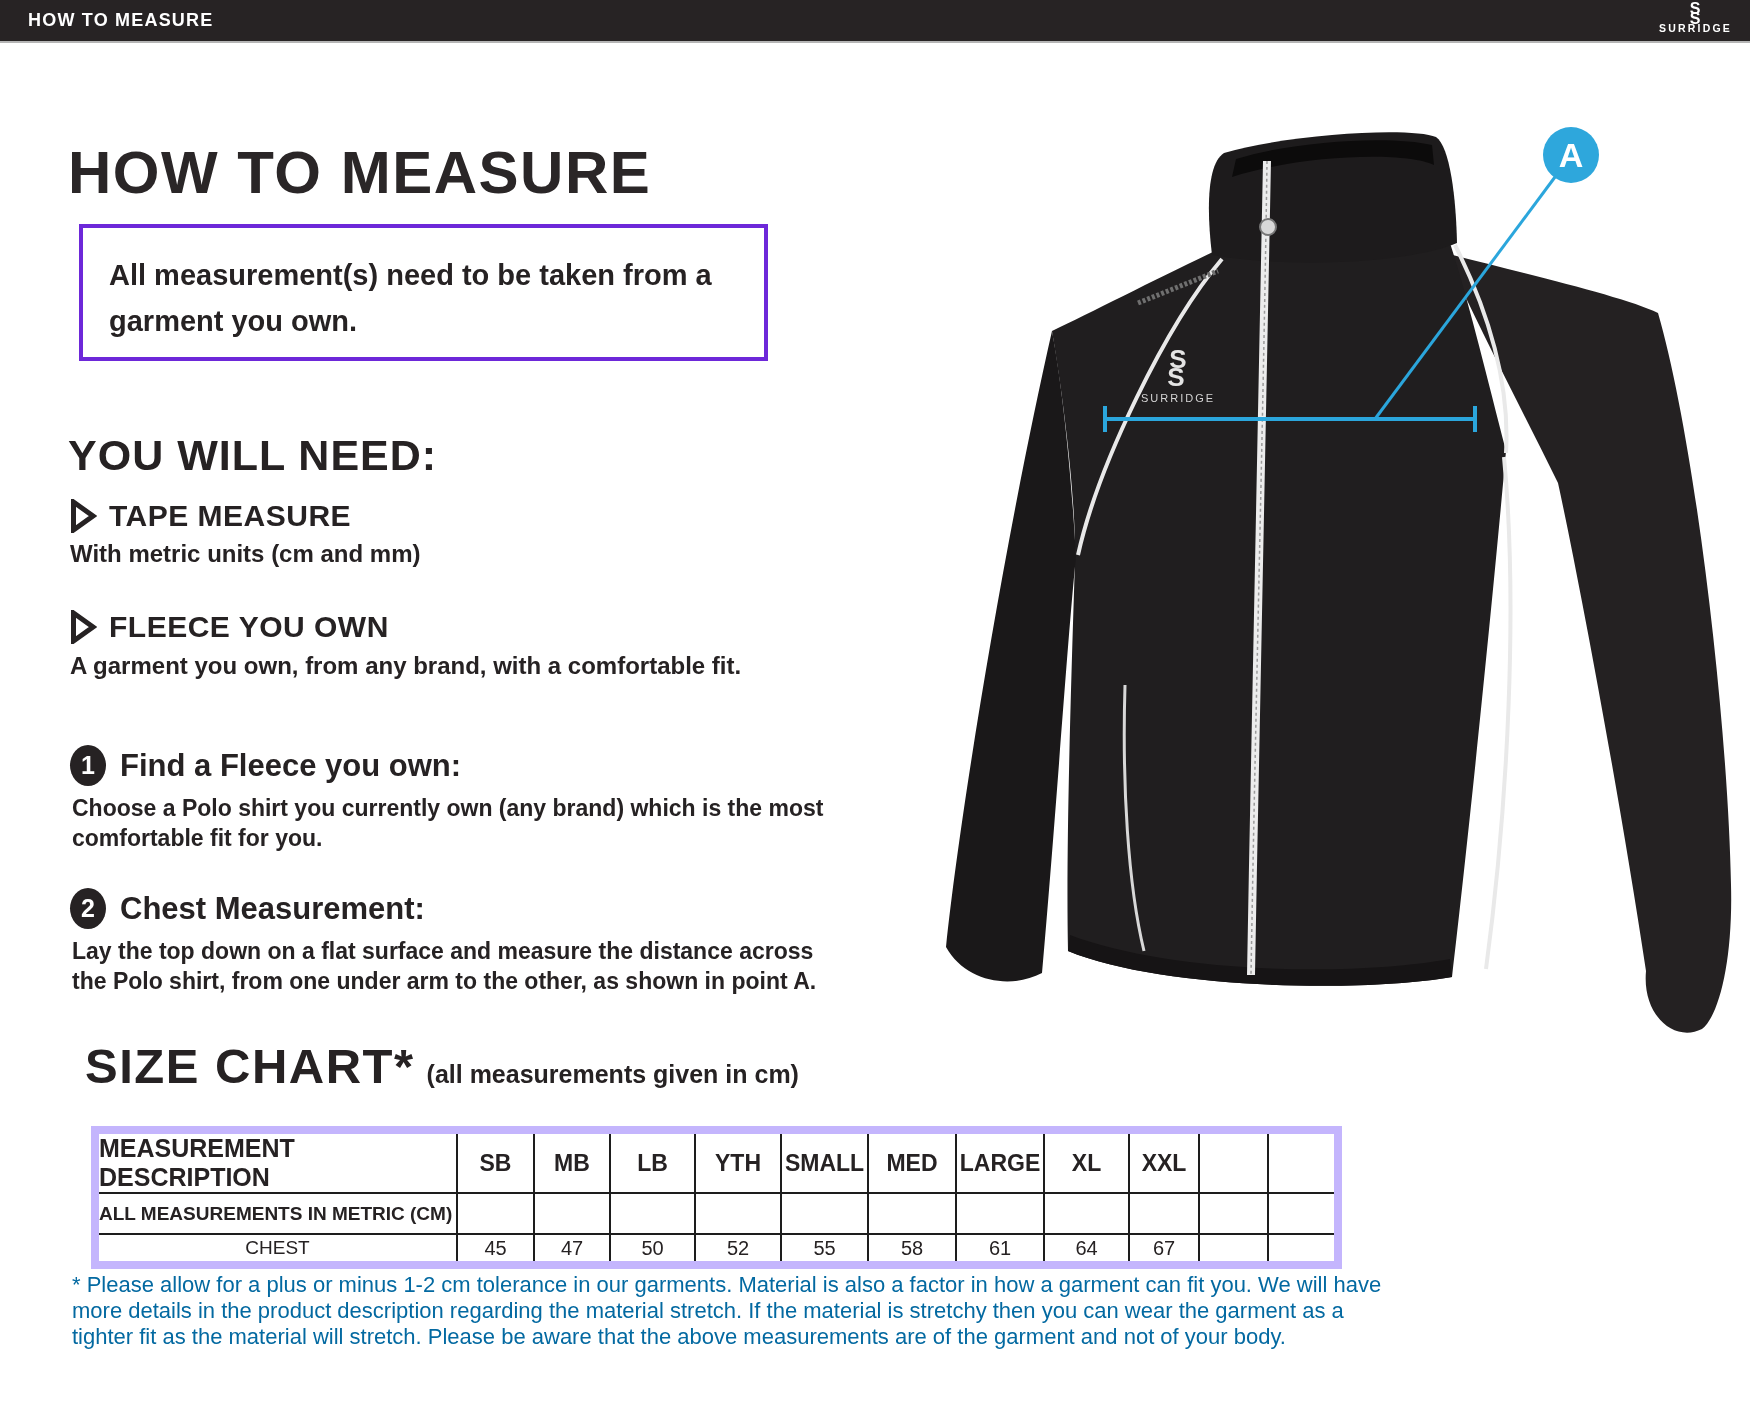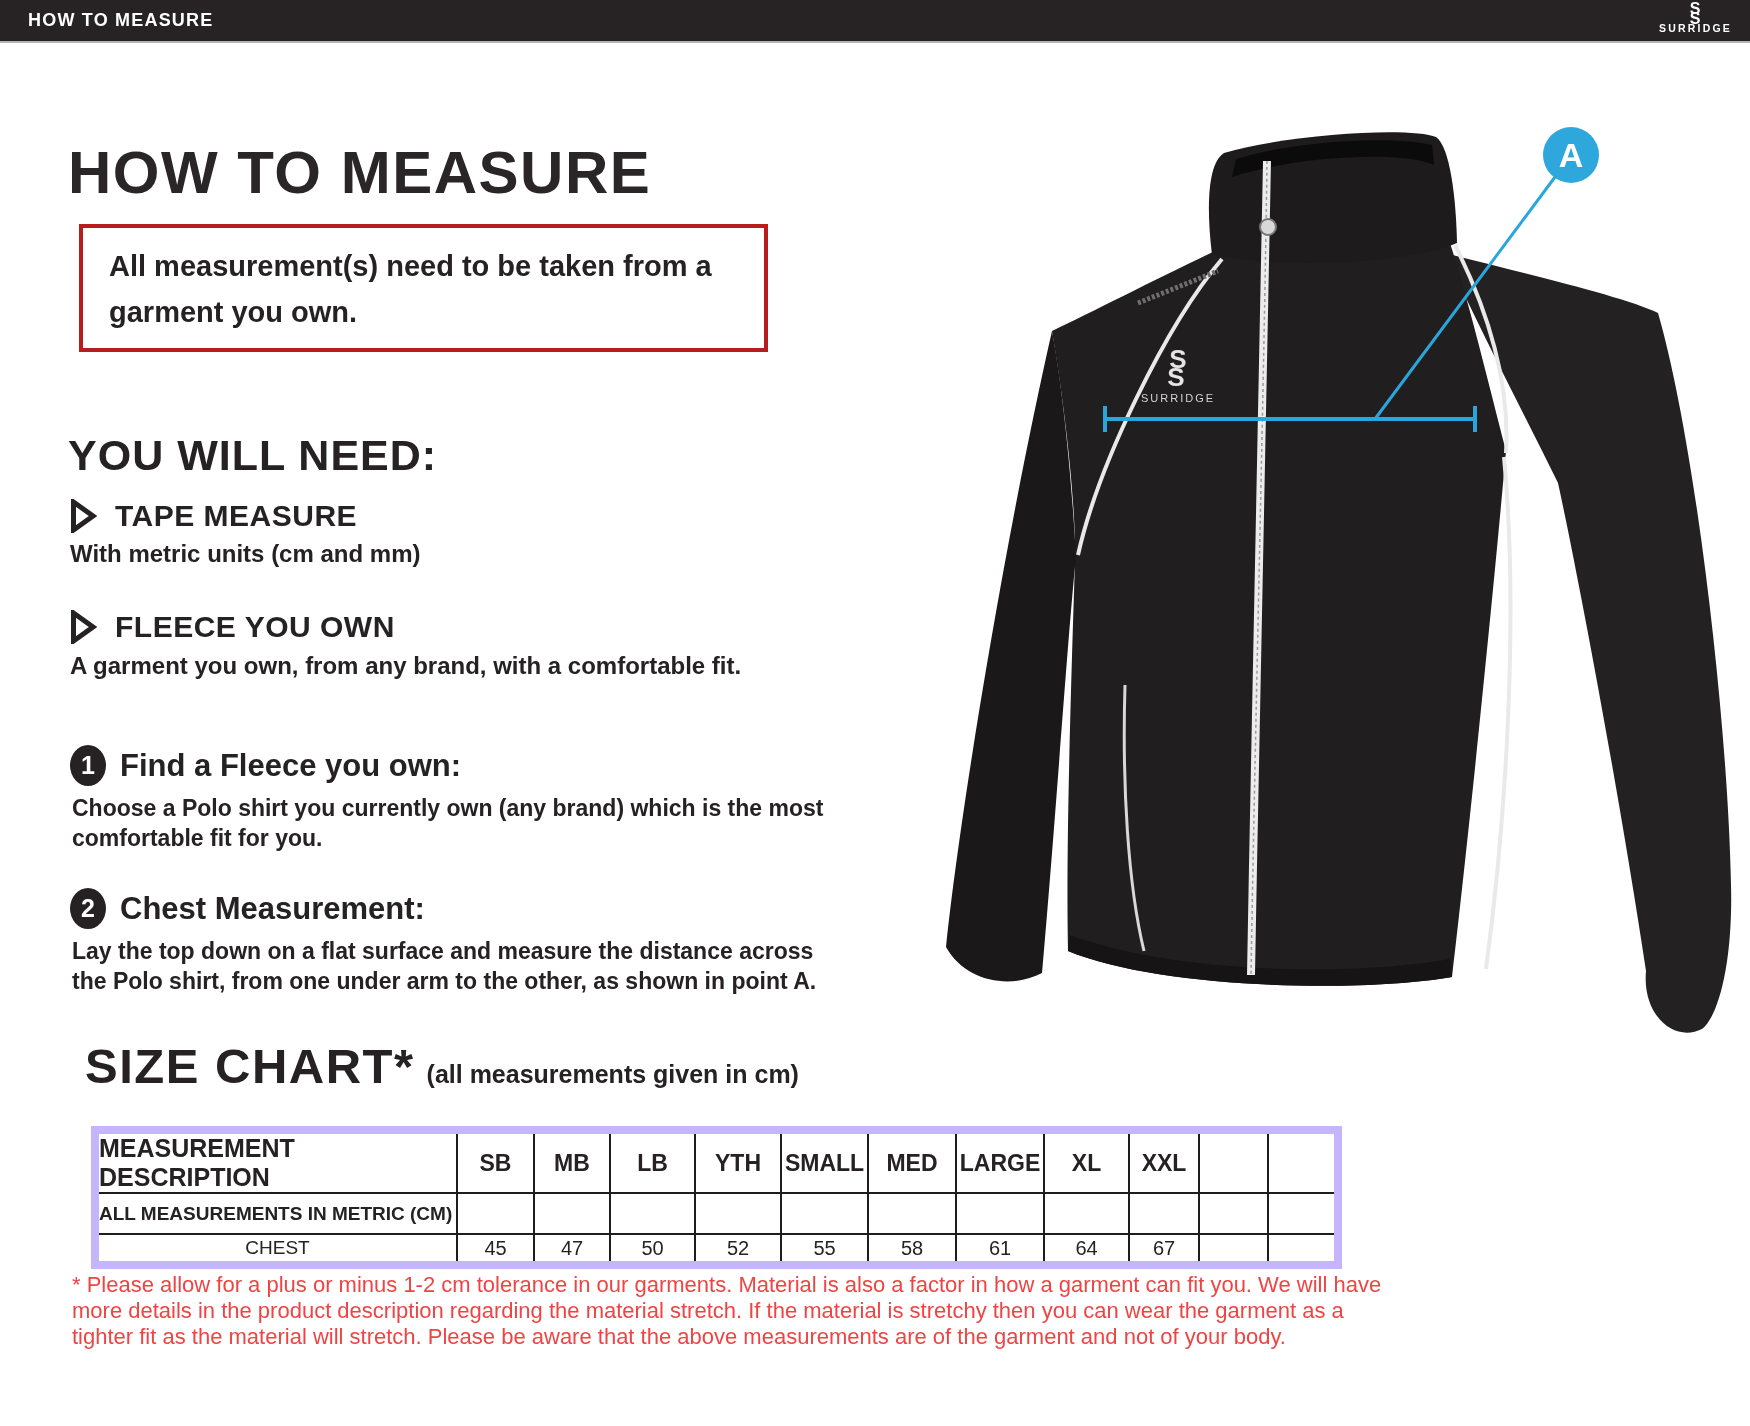--- a/index.html
+++ b/index.html
@@ -12,25 +12,25 @@
 
   
   .topbar{left:0;top:0;width:1750px;height:41px;background:#272324;
     border-bottom:2px solid #b5b5b5;display:flex;align-items:center;}
   .topbar-title{color:#ffffff;font-size:18px;font-weight:bold;letter-spacing:1.2px;margin-left:28px;}
   .brand{position:absolute;right:18px;top:1px;display:flex;flex-direction:column;align-items:center;}
   .brand-name{font-size:10.5px;font-weight:bold;letter-spacing:2.2px;color:#ffffff;margin-top:-3px;}
 
   
   .page-title{left:68px;top:103px;font-size:60px;font-weight:bold;letter-spacing:1.5px;line-height:1;color:#2a2627;}
-  .notice-box{left:79px;top:224px;width:655px;border:4px solid #b91c1c;
-    padding:15px 0 13px 26px;font-size:29px;font-weight:bold;line-height:46px;}
+  .notice-box{left:79px;top:224px;width:655px;border:4px solid #6d28d9;
+    padding:24px 0 13px 26px;font-size:29px;font-weight:bold;line-height:46px;}
   .notice-line{white-space:nowrap;}
   .need-heading{left:68px;top:398px;font-size:43px;font-weight:bold;letter-spacing:1px;line-height:1;}
-  .need-item-title{display:flex;align-items:flex-end;gap:18px;}
+  .need-item-title{display:flex;align-items:flex-end;gap:12px;}
   .need-item-label{font-size:30px;font-weight:bold;letter-spacing:.5px;}
   .need-item-desc{font-size:24px;font-weight:bold;white-space:nowrap;}
   .step-title{display:flex;align-items:center;gap:14px;}
   .step-badge{width:36px;height:41px;border-radius:50%;background:#262223;color:#fff;
     font-size:25px;font-weight:bold;display:flex;align-items:center;justify-content:center;}
   .step-label{font-size:31px;font-weight:bold;}
   .step-desc{font-size:23px;font-weight:bold;line-height:30px;}
   .step-desc div{white-space:nowrap;}
 
   
@@ -41,21 +41,21 @@
   .size-table th,.size-table td{border:2px solid #1d1d1d;padding:0;overflow:hidden;}
   .size-table tr.hdr{height:40px;}
   .size-table tr.metric{height:41px;}
   .size-table tr.chest{height:31px;}
   .th-desc{font-size:25px;font-weight:bold;text-align:left;padding-left:8px;}
   .th-size{font-size:23px;font-weight:bold;text-align:center;}
   .td-label{font-size:19px;font-weight:bold;text-align:left;padding-left:6px;}
   .td-label-light{font-size:19px;font-weight:normal;text-align:center;padding-left:6px;}
   .td-val{font-size:20px;font-weight:normal;text-align:center;}
 
-  .footnote{left:72px;top:1272px;font-size:22px;line-height:26px;color:#ef4444;font-weight:normal;}
+  .footnote{left:72px;top:1272px;font-size:22px;line-height:26px;color:#0369a1;font-weight:normal;}
   .footnote div{white-space:nowrap;}
 
   
   .figure-svg{left:870px;top:85px;}
   .point-marker{left:1543px;top:127px;width:56px;height:56px;border-radius:50%;
     background:#2ea7dc;color:#ffffff;font-size:34px;font-weight:bold;
     display:flex;align-items:center;justify-content:center;}
 </style>
 </head>
 <body>

